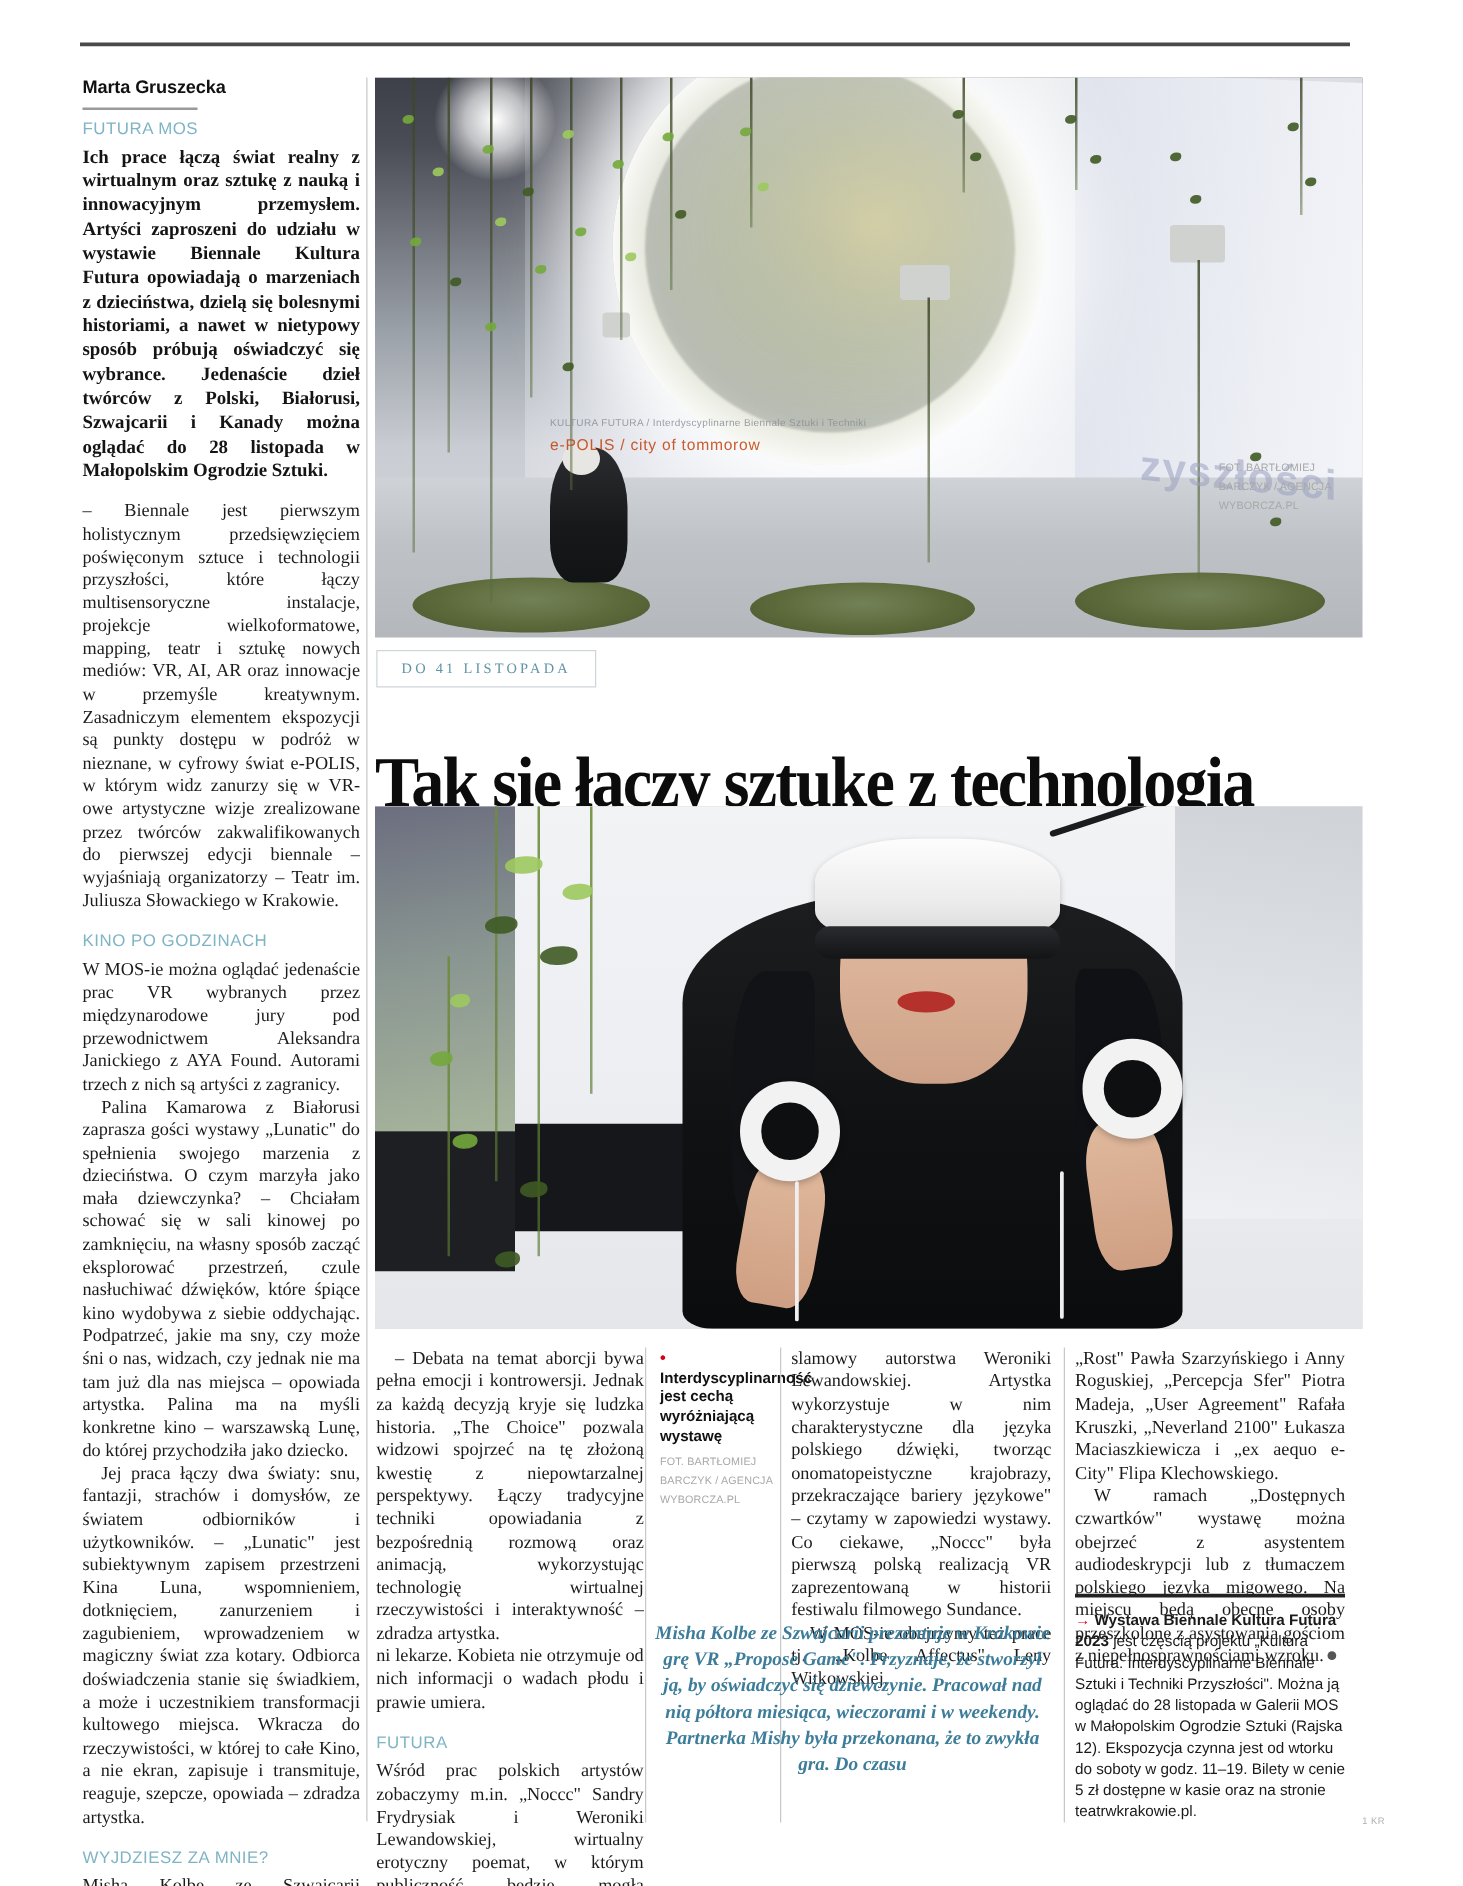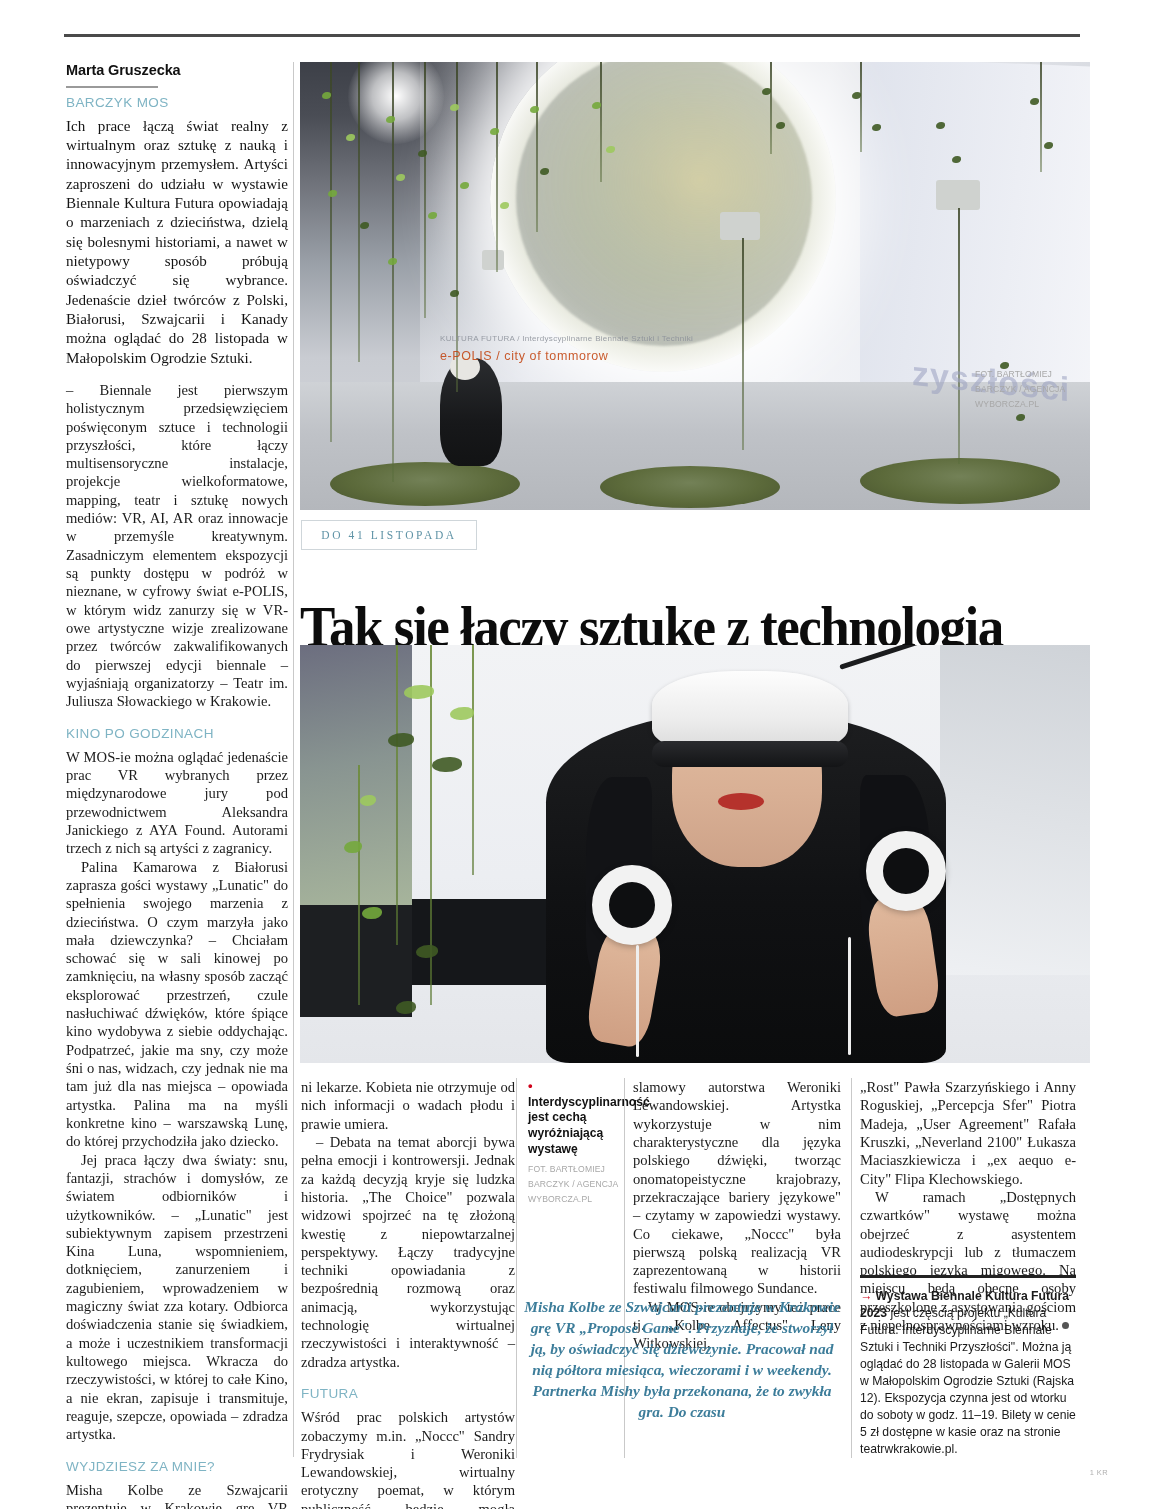--- a/index.html
+++ b/index.html
@@ -39,21 +39,21 @@
   .kicker{
     font-family:"Liberation Sans", sans-serif;
     font-size:13.5px;letter-spacing:0.4px;color:#7fb4c4;
     margin:0 0 6px 0;line-height:1.2;
   }
   .kicker.sp{margin-top:15px;}
 
   
   .lead{
     font-family:"Liberation Serif", serif;
-    font-weight:normal;font-size:15.1px;line-height:1.28;
+    font-weight:bold;font-size:15.1px;line-height:1.28;
     text-align:justify;color:#141414;margin:0;
     hyphens:auto;
   }
   p.body{
     font-family:"Liberation Serif", serif;
     font-size:14.6px;line-height:1.255;text-align:justify;
     margin:0;color:#1b1b1b;hyphens:auto;
   }
   p.body.ind{text-indent:15px;}
   p.body.gap{margin-top:9px;}
@@ -276,36 +276,36 @@
   .infobox .arrow{color:#d0021b;font-weight:bold;}
   .infobox b{font-weight:bold;}
   .info-rule{
     position:absolute;left:860px;top:1275px;width:216px;height:3px;background:#222;
   }
   .endmark{
     display:inline-block;width:7px;height:7px;border-radius:50%;
     background:#555;margin-left:3px;vertical-align:1px;
   }
   .pagemark{
-    position:absolute;right:62px;bottom:32px;
+    position:absolute;right:62px;bottom:48px;
     font-family:"Liberation Sans", sans-serif;
     font-size:7.5px;color:#b0b0b0;letter-spacing:.4px;
   }
 </style>
 </head>
 <body>
 
 <div class="page">
 
   <div class="top-rule"></div>
 
   <div class="col-left">
     <div class="byline">Marta Gruszecka</div>
     <div class="byline-rule"></div>
-    <div class="kicker">BARCZYK MOS</div>
+    <div class="kicker">FUTURA MOS</div>
     <p class="lead">Ich prace łączą świat realny z wirtualnym oraz sztukę z nauką i innowacyjnym przemysłem. Artyści zaproszeni do udziału w wystawie Biennale Kultura Futura opowiadają o marzeniach z dzieciństwa, dzielą się bolesnymi historiami, a nawet w nietypowy sposób próbują oświadczyć się wybrance. Jedenaście dzieł twórców z Polski, Białorusi, Szwajcarii i Kanady można oglądać do 28 listopada w Małopolskim Ogrodzie Sztuki.</p>
     <p class="body gap">– Biennale jest pierwszym holistycznym przedsięwzięciem poświęconym sztuce i technologii przyszłości, które łączy multisensoryczne instalacje, projekcje wielkoformatowe, mapping, teatr i sztukę nowych mediów: VR, AI, AR oraz innowacje w przemyśle kreatywnym. Zasadniczym elementem ekspozycji są punkty dostępu w podróż w nieznane, w cyfrowy świat e-POLIS, w którym widz zanurzy się w VR-owe artystyczne wizje zrealizowane przez twórców zakwalifikowanych do pierwszej edycji biennale – wyjaśniają organizatorzy – Teatr im. Juliusza Słowackiego w Krakowie.</p>
     <div class="kicker sp">KINO PO GODZINACH</div>
     <p class="body">W MOS-ie można oglądać jedenaście prac VR wybranych przez międzynarodowe jury pod przewodnictwem Aleksandra Janickiego z AYA Found. Autorami trzech z nich są artyści z zagranicy.</p>
     <p class="body ind">Palina Kamarowa z Białorusi zaprasza gości wystawy „Lunatic" do spełnienia swojego marzenia z dzieciństwa. O czym marzyła jako mała dziewczynka? – Chciałam schować się w sali kinowej po zamknięciu, na własny sposób zacząć eksplorować przestrzeń, czule nasłuchiwać dźwięków, które śpiące kino wydobywa z siebie oddychając. Podpatrzeć, jakie ma sny, czy może śni o nas, widzach, czy jednak nie ma tam już dla nas miejsca – opowiada artystka. Palina ma na myśli konkretne kino – warszawską Lunę, do której przychodziła jako dziecko.</p>
     <p class="body ind">Jej praca łączy dwa światy: snu, fantazji, strachów i domysłów, ze światem odbiorników i użytkowników. – „Lunatic" jest subiektywnym zapisem przestrzeni Kina Luna, wspomnieniem, dotknięciem, zanurzeniem i zagubieniem, wprowadzeniem w magiczny świat zza kotary. Odbiorca doświadczenia stanie się świadkiem, a może i uczestnikiem transformacji kultowego miejsca. Wkracza do rzeczywistości, w której to całe Kino, a nie ekran, zapisuje i transmituje, reaguje, szepcze, opowiada – zdradza artystka.</p>
     <div class="kicker sp">WYJDZIESZ ZA MNIE?</div>
     <p class="body">Misha Kolbe ze Szwajcarii prezentuje w Krakowie grę VR „Propose Game". Przyznaje, że stworzył ją, by oświadczyć się dziewczynie. Pracował nad nią półtora miesiąca, wieczorami i w weekendy. Partnerka Mishy była przekonana, że to zwykła gra. Do czasu.</p>
 
   </div>
@@ -430,22 +430,22 @@
   <div id="cap-vr">
     <div class="caption"><span class="dot">•</span> <span>Interdyscyplinarność jest cechą wyróżniającą wystawę</span></div>
     <div class="credit">FOT. BARTŁOMIEJ BARCZYK / AGENCJA WYBORCZA.PL</div>
   </div>
 
   <div class="rule-v" style="left:516px;top:1078px;height:380px;"></div>
   <div class="rule-v" style="left:624px;top:1078px;height:380px;"></div>
   <div class="rule-v" style="left:851px;top:1078px;height:380px;"></div>
 
   <div class="bcol" id="bcol1">
+    <p class="body ind">– Debata na temat aborcji bywa pełna emocji i kontrowersji. Jednak za każdą decyzją kryje się ludzka historia. „The Choice" pozwala widzowi spojrzeć na tę złożoną kwestię z niepowtarzalnej perspektywy. Łączy tradycyjne techniki opowiadania z bezpośrednią rozmową oraz animacją, wykorzystując technologię wirtualnej rzeczywistości i interaktywność – zdradza artystka.</p>
     <p class="body">ni lekarze. Kobieta nie otrzymuje od nich informacji o wadach płodu i prawie umiera.</p>
-    <p class="body ind">– Debata na temat aborcji bywa pełna emocji i kontrowersji. Jednak za każdą decyzją kryje się ludzka historia. „The Choice" pozwala widzowi spojrzeć na tę złożoną kwestię z niepowtarzalnej perspektywy. Łączy tradycyjne techniki opowiadania z bezpośrednią rozmową oraz animacją, wykorzystując technologię wirtualnej rzeczywistości i interaktywność – zdradza artystka.</p>
     <div class="kicker sp">FUTURA</div>
     <p class="body">Wśród prac polskich artystów zobaczymy m.in. „Noccc" Sandry Frydrysiak i Weroniki Lewandowskiej, wirtualny erotyczny poemat, w którym publiczność będzie mogła doświadczyć interaktywnego połączenia poezji i tańca. „Punktem wyjścia dla tej eksperymentalnej animacji był wiersz</p>
   </div>
 
   <div class="bcol" id="bcol3">
     <p class="body">slamowy autorstwa Weroniki Lewandowskiej. Artystka wykorzystuje w nim charakterystyczne dla języka polskiego dźwięki, tworząc onomatopeistyczne krajobrazy, przekraczające bariery językowe" – czytamy w zapowiedzi wystawy. Co ciekawe, „Noccc" była pierwszą polską realizacją VR zaprezentowaną w historii festiwalu filmowego Sundance.</p>
     <p class="body ind">W MOS-ie obejrzymy też prace tj. „Kolbe Affectus" Leny Witkowskiej,</p>
   </div>
 
   <div class="bcol" id="bcol4">

